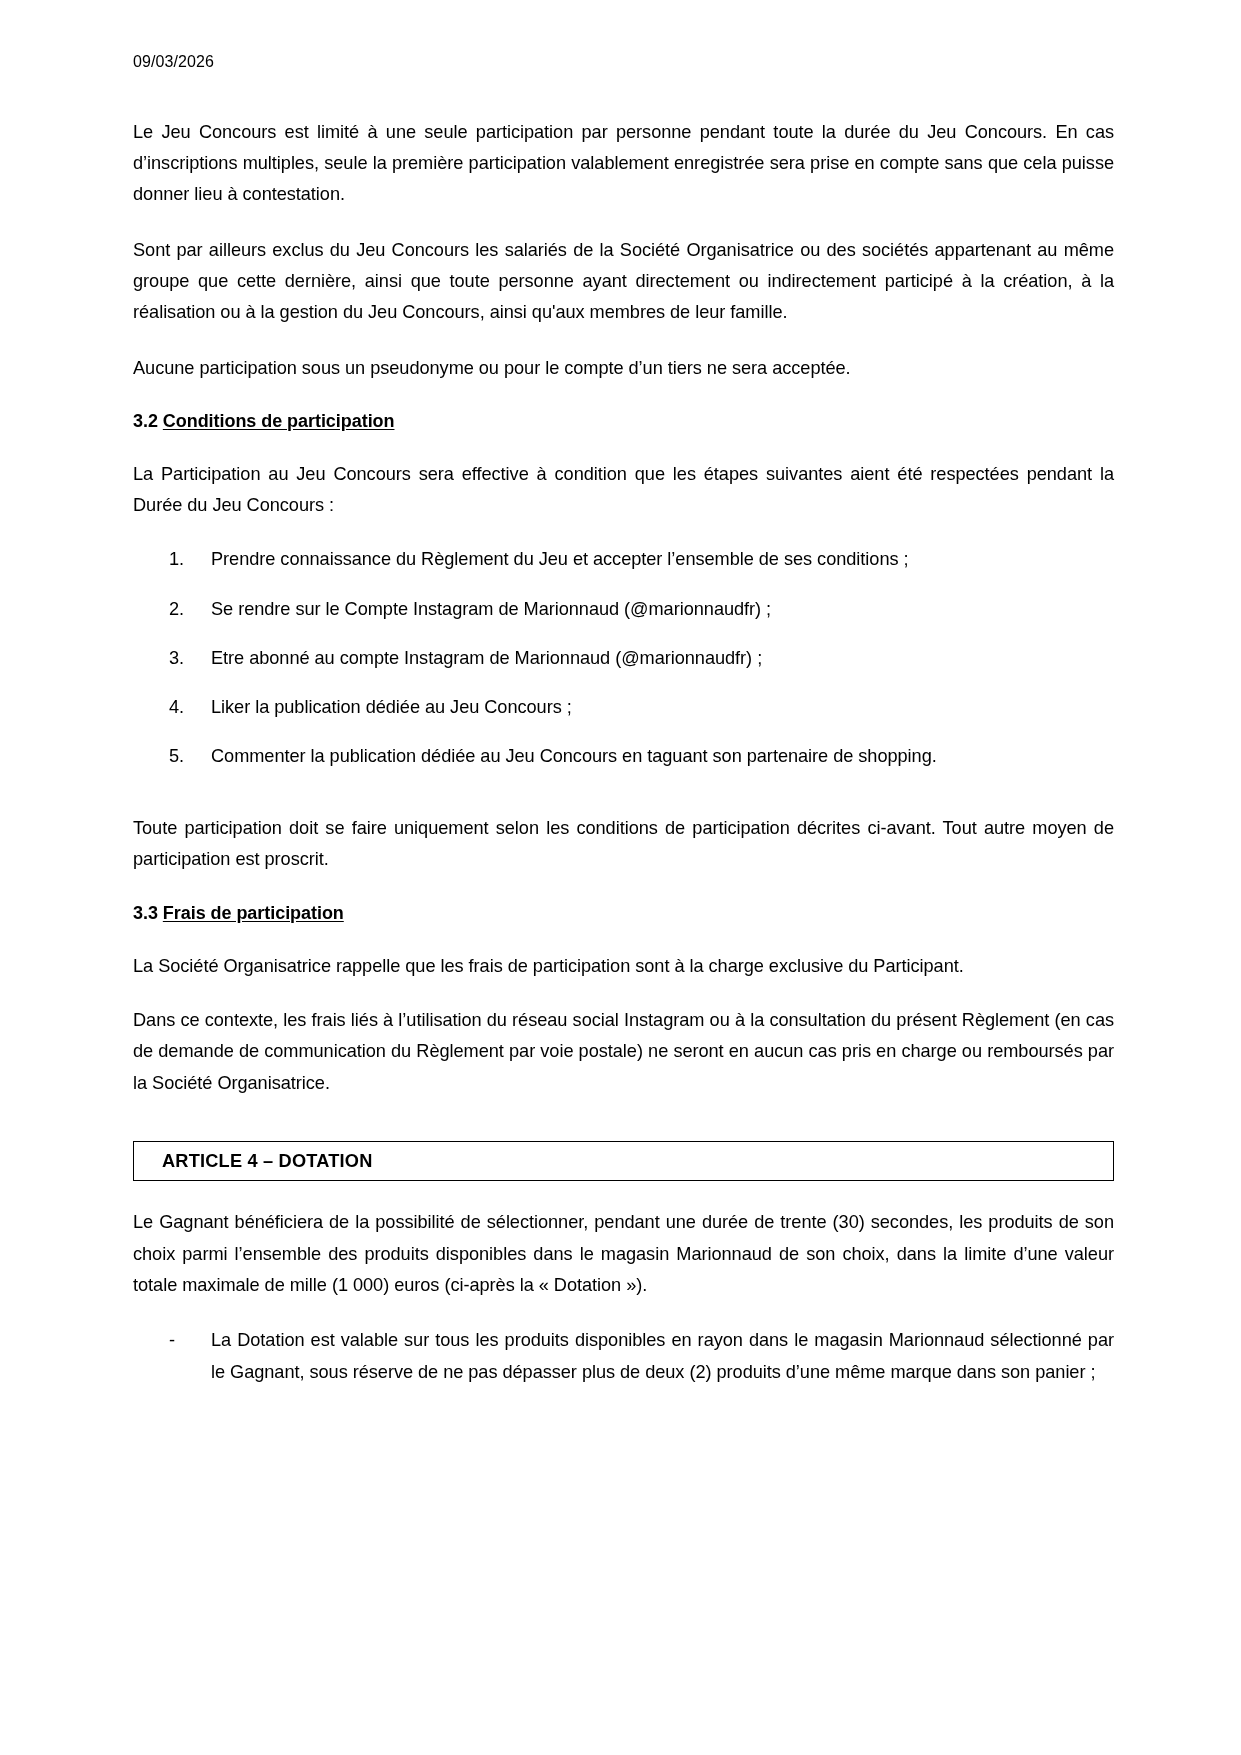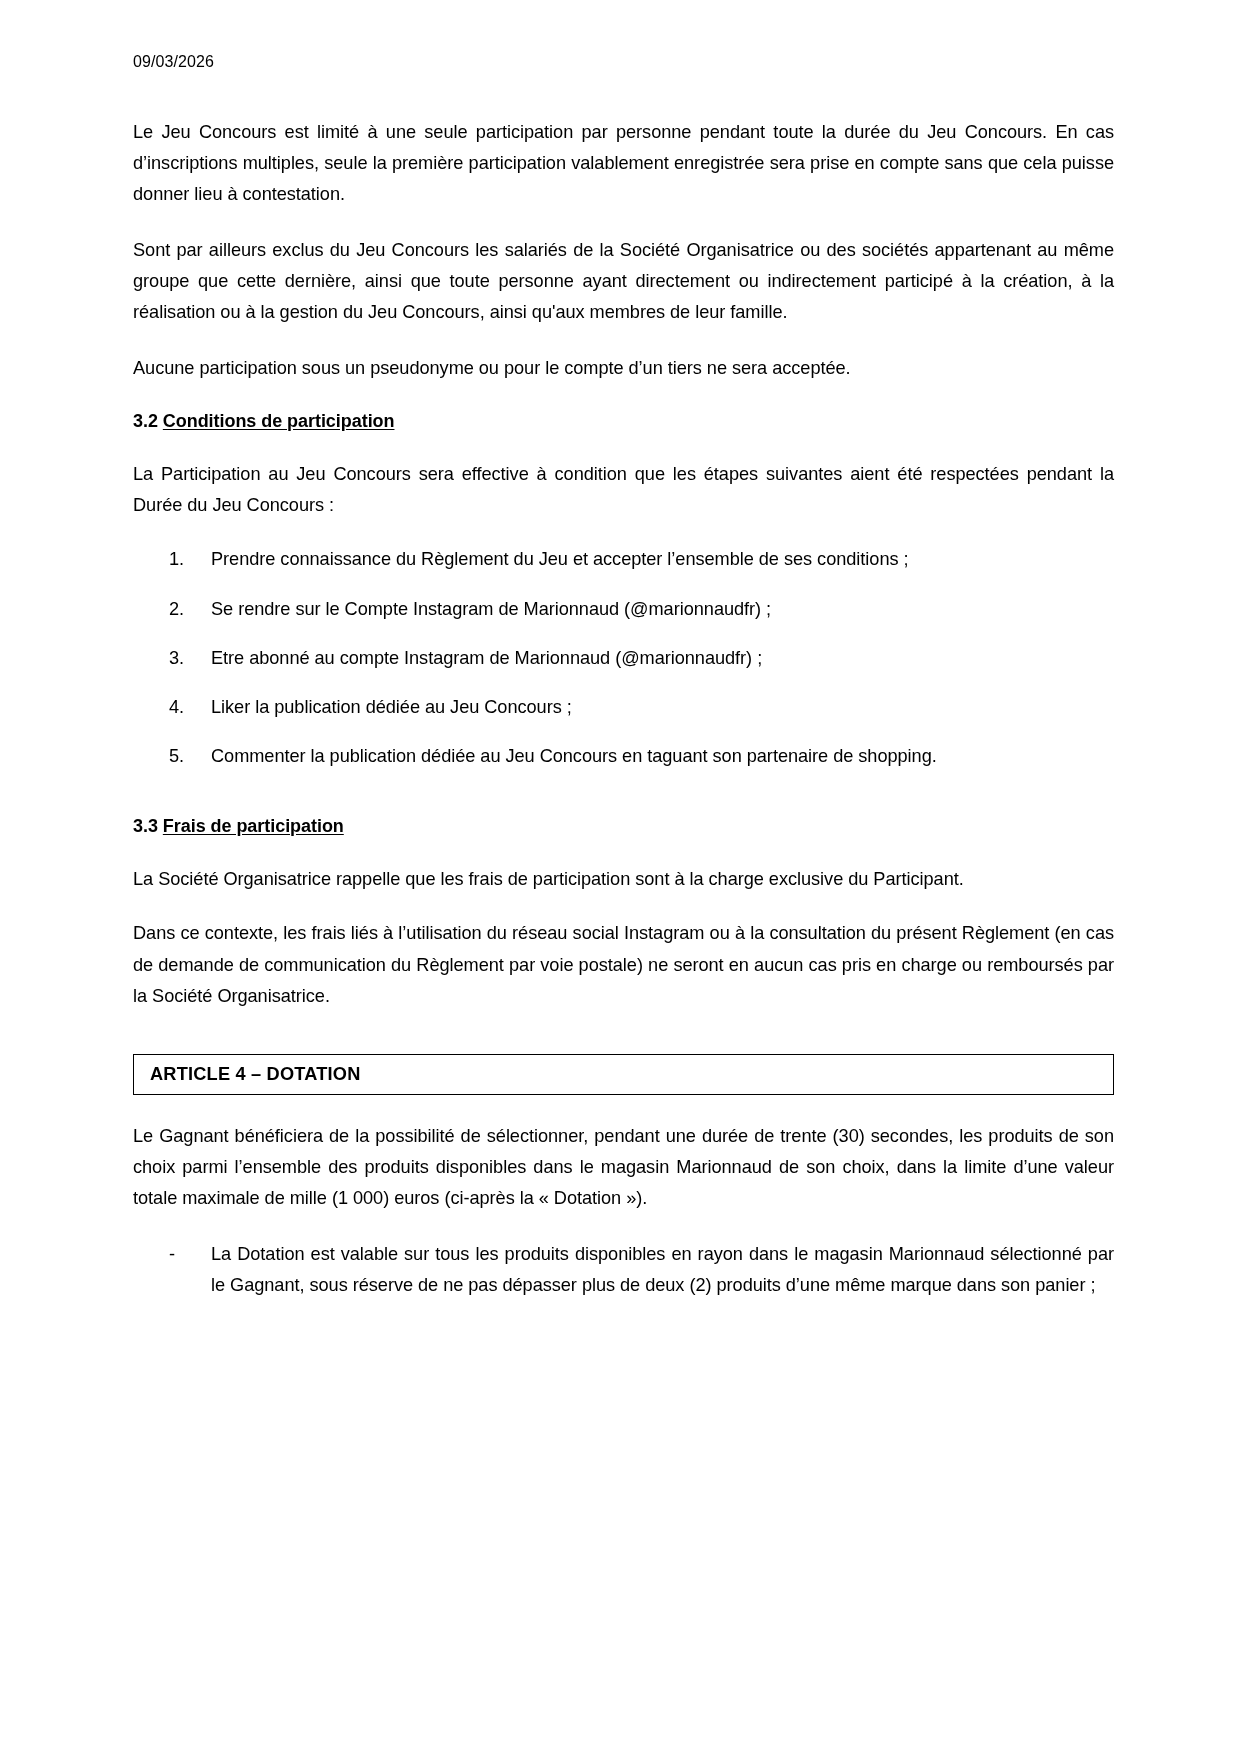--- a/index.html
+++ b/index.html
@@ -86,21 +86,21 @@
     text-align: justify;
     letter-spacing: -0.05px;
   }
   ul.dash-list > li .marker {
     position: absolute;
     left: 36px;
     top: 0;
   }
   .article-box {
     border: 1.2px solid #000000;
-    padding: 7px 0 7px 16px;
+    padding: 7px 0 7px 28px;
     margin: 42px 0 26px 0;
     font-size: 18.2px;
     font-weight: bold;
     line-height: 1.35;
     letter-spacing: 0.2px;
   }
   .spacer-lg { height: 20px; }
 </style>
 </head>
 <body>
@@ -140,20 +140,21 @@
       <span>Liker la publication dédiée au Jeu Concours ;</span>
     </li>
     <li>
       <span class="marker">5.</span>
       <span>Commenter la publication dédiée au Jeu Concours en taguant son partenaire de shopping.</span>
     </li>
   </ol>
 
   <div class="spacer-lg"></div>
 
+  <p class="body-text">Toute participation doit se faire uniquement selon les conditions de participation décrites ci-avant. Tout autre moyen de participation est proscrit.</p>
 
 
   <h3 class="sub-heading">
     <span class="num">3.3</span>
     <span class="underlined">Frais de participation</span>
   </h3>
 
   <p class="body-text tight">La Société Organisatrice rappelle que les frais de participation sont à la charge exclusive du Participant.</p>
 
   <p class="body-text">Dans ce contexte, les frais liés à l’utilisation du réseau social Instagram ou à la consultation du présent Règlement (en cas de demande de communication du Règlement par voie postale) ne seront en aucun cas pris en charge ou remboursés par la Société Organisatrice.</p>

